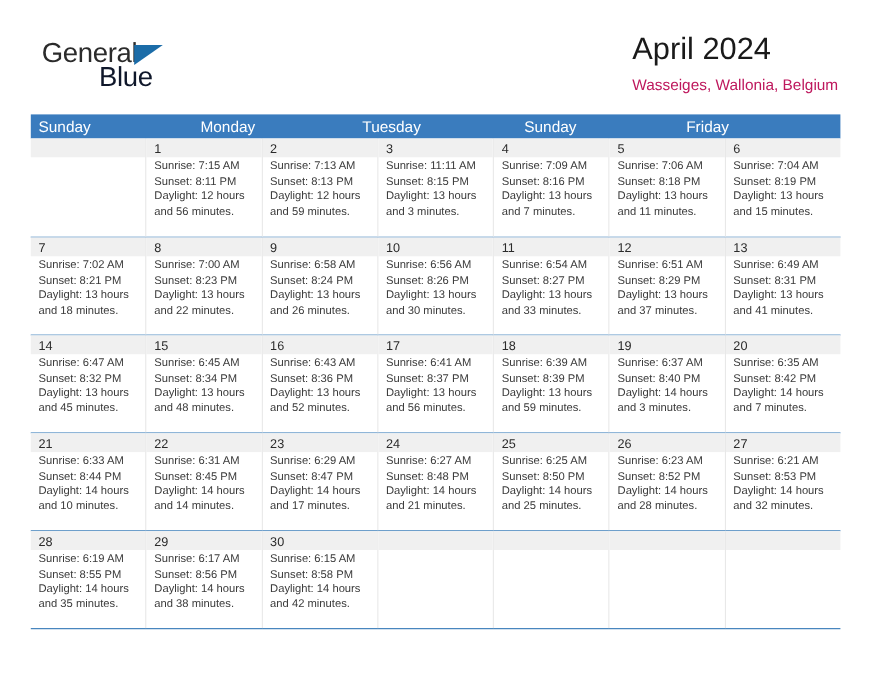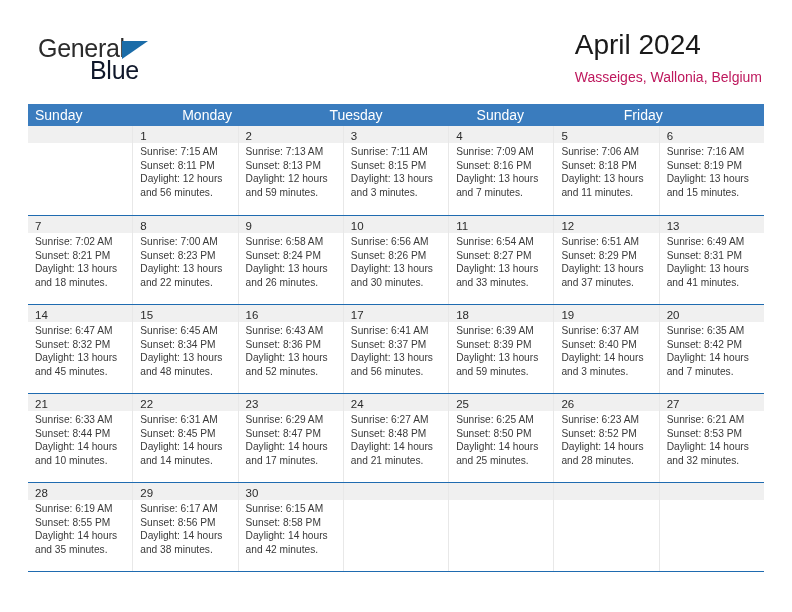--- a/index.html
+++ b/index.html
@@ -200,21 +200,21 @@
             <div class="info">
               <div class="info-line">Sunrise: 7:13 AM</div>
               <div class="info-line">Sunset: 8:13 PM</div>
               <div class="info-line">Daylight: 12 hours</div>
               <div class="info-line">and 59 minutes.</div>
             </div>
           </div>
           <div class="daycell">
             <div class="daynum-band"><span class="daynum">3</span></div>
             <div class="info">
-              <div class="info-line">Sunrise: 7:11 AM</div>
+              <div class="info-line">Sunrise: 11:11 AM</div>
               <div class="info-line">Sunset: 8:15 PM</div>
               <div class="info-line">Daylight: 13 hours</div>
               <div class="info-line">and 3 minutes.</div>
             </div>
           </div>
           <div class="daycell">
             <div class="daynum-band"><span class="daynum">4</span></div>
             <div class="info">
               <div class="info-line">Sunrise: 7:09 AM</div>
               <div class="info-line">Sunset: 8:16 PM</div>
@@ -227,21 +227,21 @@
             <div class="info">
               <div class="info-line">Sunrise: 7:06 AM</div>
               <div class="info-line">Sunset: 8:18 PM</div>
               <div class="info-line">Daylight: 13 hours</div>
               <div class="info-line">and 11 minutes.</div>
             </div>
           </div>
           <div class="daycell">
             <div class="daynum-band"><span class="daynum">6</span></div>
             <div class="info">
-              <div class="info-line">Sunrise: 7:16 AM</div>
+              <div class="info-line">Sunrise: 7:04 AM</div>
               <div class="info-line">Sunset: 8:19 PM</div>
               <div class="info-line">Daylight: 13 hours</div>
               <div class="info-line">and 15 minutes.</div>
             </div>
           </div>
         </div>
         <div class="week">
           <div class="daycell">
             <div class="daynum-band"><span class="daynum">7</span></div>
             <div class="info">

